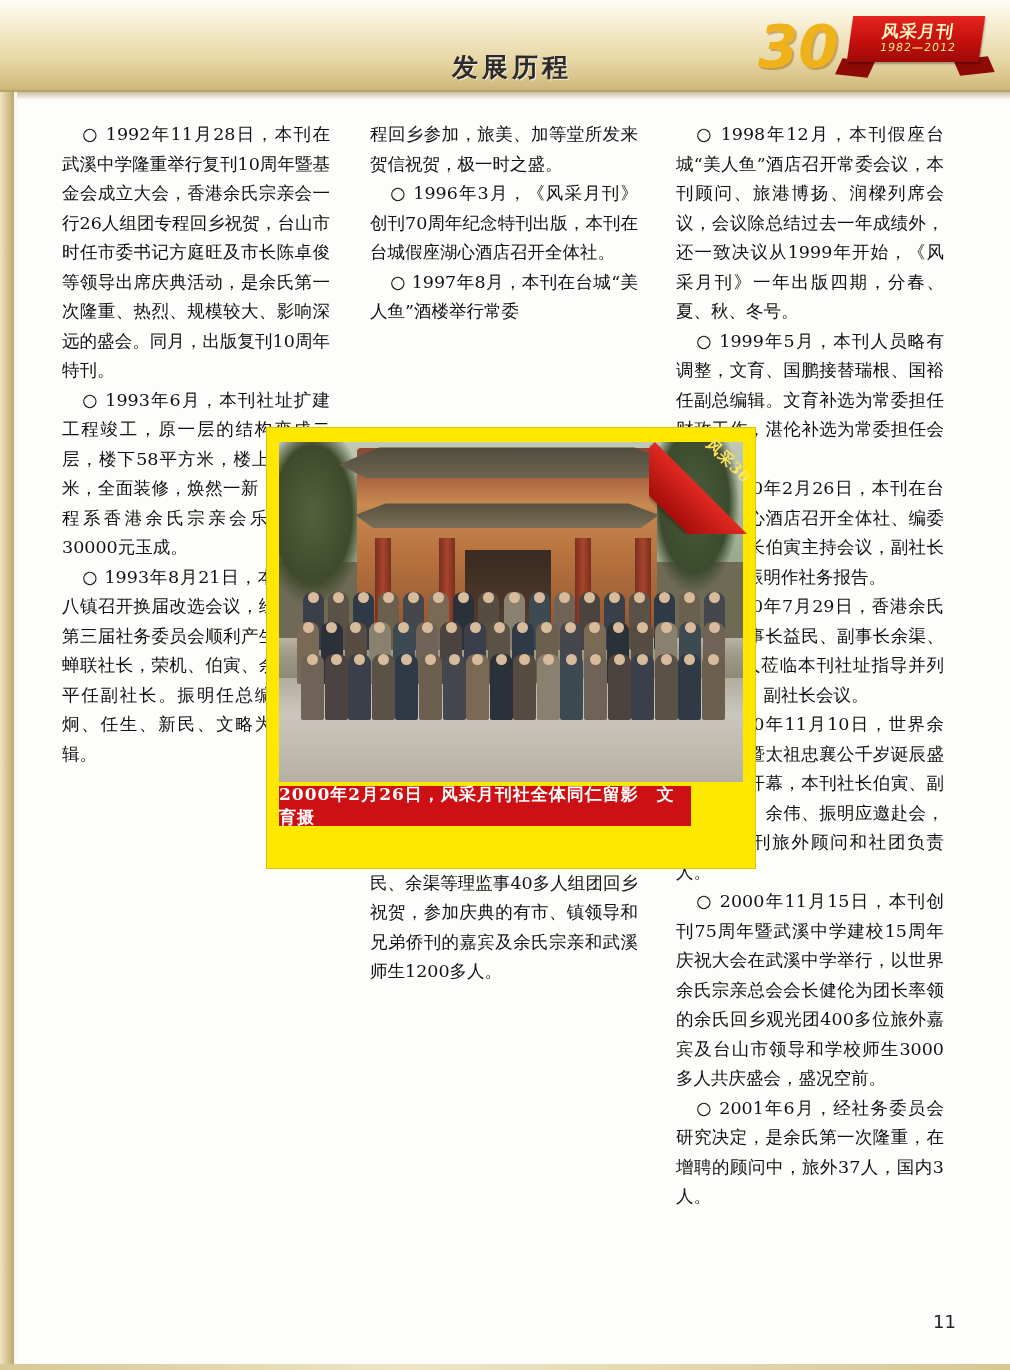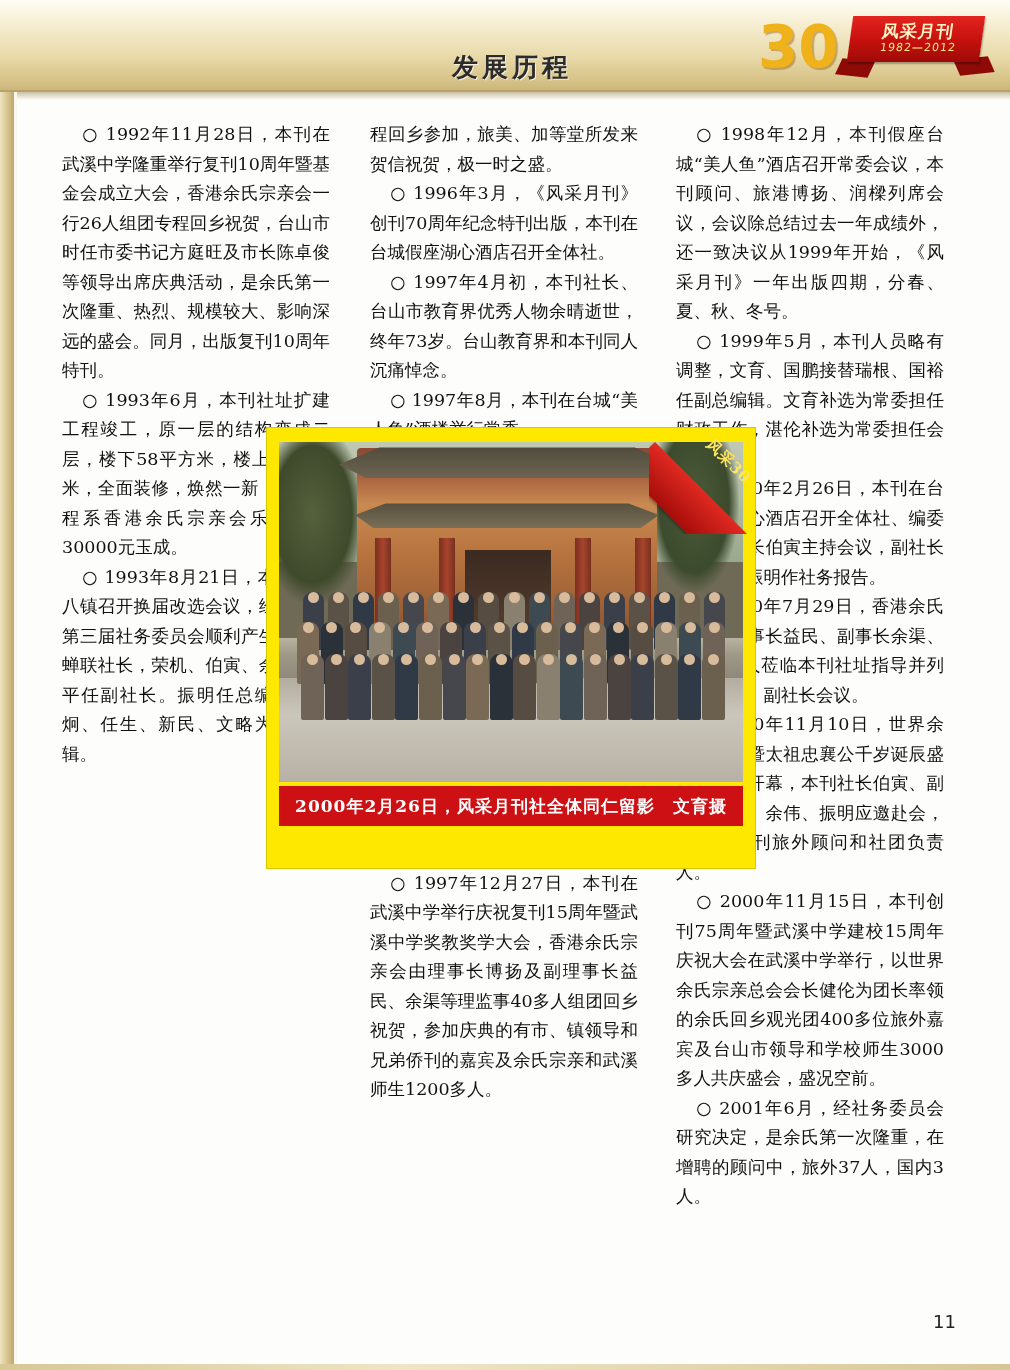--- a/index.html
+++ b/index.html
@@ -81,20 +81,21 @@
     top: 10px;
     width: 230px;
     height: 72px;
   }
   .logo-30 {
     position: absolute;
     left: 0; top: 8px;
     font-family: "DejaVu Sans", "Liberation Sans", sans-serif;
     font-size: 58px;
     font-weight: bold;
+    font-style: italic;
     line-height: 58px;
     color: #f0b21a;
     text-shadow: 2px 2px 1px rgba(150,90,0,0.45);
   }
   .logo-ribbon {
     position: absolute;
     left: 92px; top: 6px;
     width: 132px;
     height: 46px;
     background: linear-gradient(to bottom, #e4241f 0%, #c4100d 55%, #9e0b08 100%);
@@ -238,21 +239,21 @@
   .ph-head {
     position: absolute;
     width: 11px; height: 11px;
     border-radius: 50%;
     background: #d8bb9b;
   }
   .photo-caption {
     position: absolute;
     left: 12px;
     top: 358px;
-    width: 464px;
+    width: 412px;
     height: 40px;
     background: #cc1014;
     display: flex;
     align-items: center;
     justify-content: center;
   }
   .photo-caption span {
     color: #ffffff;
     font-size: 17px;
     font-weight: bold;
@@ -325,21 +326,20 @@
 
   <div class="col" id="col1">
     <p class="indent">○ 1992年11月28日，本刊在武溪中学隆重举行复刊10周年暨基金会成立大会，香港余氏宗亲会一行26人组团专程回乡祝贺，台山市时任市委书记方庭旺及市长陈卓俊等领导出席庆典活动，是余氏第一次隆重、热烈、规模较大、影响深远的盛会。同月，出版复刊10周年特刊。</p>
     <p class="indent">○ 1993年6月，本刊社址扩建工程竣工，原一层的结构变成二层，楼下58平方米，楼上56平方米，全面装修，焕然一新，此项工程系香港余氏宗亲会乐助港币30000元玉成。</p>
     <p class="indent">○ 1993年8月21日，本刊在三八镇召开换届改选会议，经协商，第三届社务委员会顺利产生，余晴蝉联社长，荣机、伯寅、余伟、仲平任副社长。振明任总编辑，余炯、任生、新民、文略为副总编辑。</p>
   </div>
 
   <div class="col" id="col2">
     <p>程回乡参加，旅美、加等堂所发来贺信祝贺，极一时之盛。</p>
     <p class="indent">○ 1996年3月，《风采月刊》创刊70周年纪念特刊出版，本刊在台城假座湖心酒店召开全体社。</p>
-    <p class="indent">○ 1997年4月初，本刊社长、台山市教育界优秀人物余晴逝世，终年73岁。台山教育界和本刊同人沉痛悼念。</p>
     <p class="indent">○ 1997年8月，本刊在台城“美人鱼”酒楼举行常委</p>
     <div style="height:424px"></div>
     <p class="indent">○ 1997年12月27日，本刊在武溪中学举行庆祝复刊15周年暨武溪中学奖教奖学大会，香港余氏宗亲会由理事长博扬及副理事长益民、余渠等理监事40多人组团回乡祝贺，参加庆典的有市、镇领导和兄弟侨刊的嘉宾及余氏宗亲和武溪师生1200多人。</p>
   </div>
 
   <div class="col" id="col3">
     <p class="indent">○ 1998年12月，本刊假座台城“美人鱼”酒店召开常委会议，本刊顾问、旅港博扬、润樑列席会议，会议除总结过去一年成绩外，还一致决议从1999年开始，《风采月刊》一年出版四期，分春、夏、秋、冬号。</p>
     <p class="indent">○ 1999年5月，本刊人员略有调整，文育、国鹏接替瑞根、国裕任副总编辑。文育补选为常委担任财政工作，湛伦补选为常委担任会计工作。</p>
     <p class="indent">○ 2000年2月26日，本刊在台城假座湖心酒店召开全体社、编委会议，社长伯寅主持会议，副社长兼总编辑振明作社务报告。</p>
     <p class="indent">○ 2000年7月29日，香港余氏宗亲会理事长益民、副事长余渠、绍凯等5人莅临本刊社址指导并列席本刊正、副社长会议。</p>

